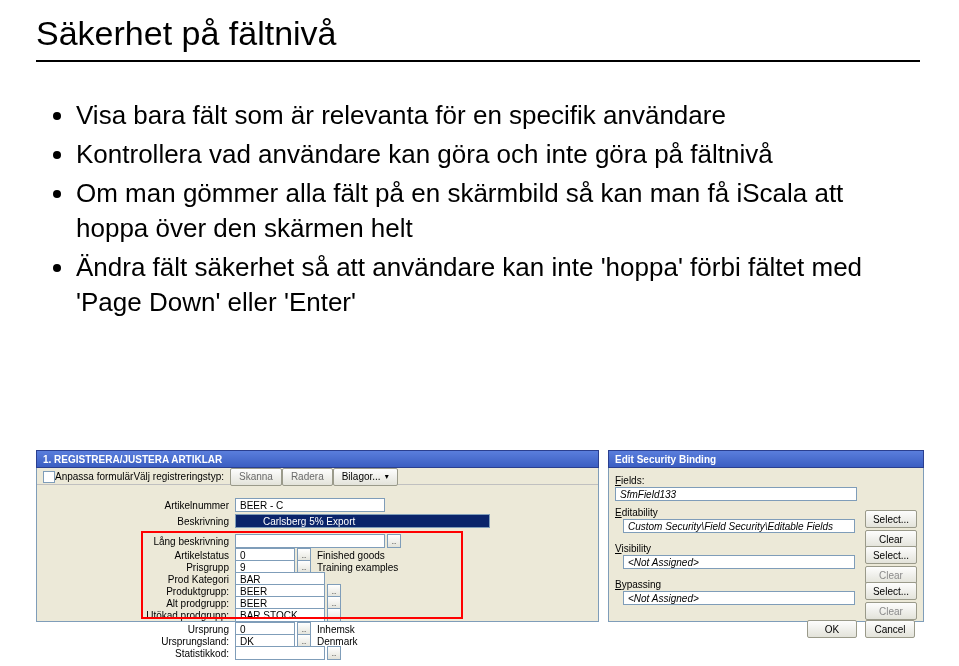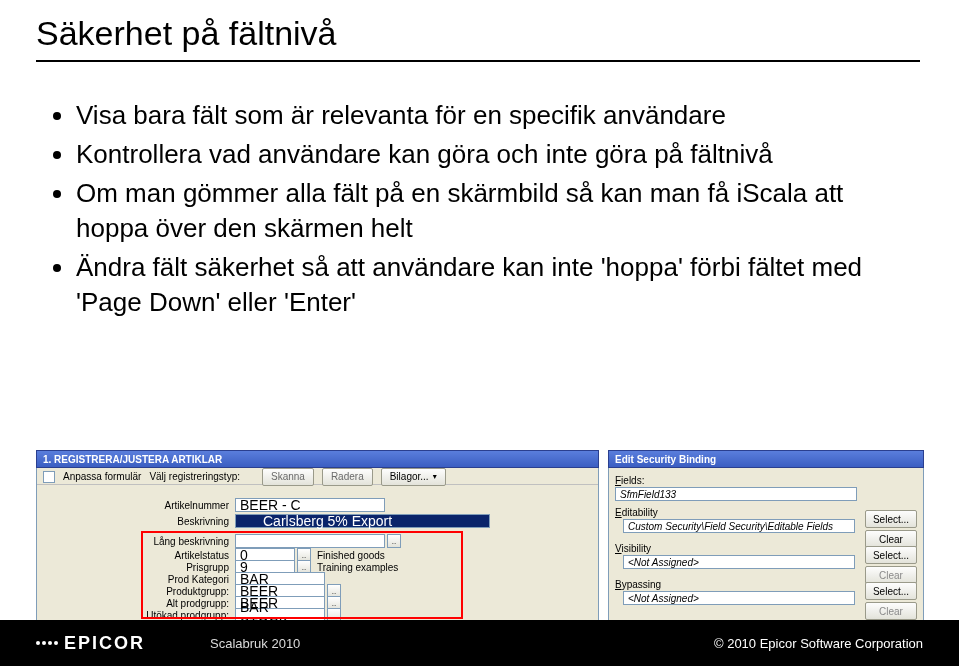--- a/index.html
+++ b/index.html
@@ -9,31 +9,31 @@
   .title-underline { position: absolute; left: 36px; top: 60px; width: 884px; height: 2px; background: #000; }
   .bullets { position: absolute; left: 48px; top: 98px; width: 860px; font-size: 26px; color: #000; line-height: 1.35; }
   .bullets ul { list-style: disc; padding-left: 28px; }
   .bullets li { margin-bottom: 4px; }
 
   .app-strip { position: absolute; left: 36px; top: 450px; width: 888px; height: 172px; }
 
   
   .left-panel { position: absolute; left: 0; top: 0; width: 563px; height: 172px; background: #ece9d8; border: 1px solid #7f9db9; font-size: 10px; color: #000; }
   .lp-titlebar { position: absolute; left: -1px; top: -1px; width: 563px; height: 18px; background: linear-gradient(#5a7edc, #3b5ec2); color: #fff; font-size: 10px; font-weight: 700; display: flex; align-items: center; padding-left: 6px; border: 1px solid #2a3f8f; }
-  .lp-toolbar { position: absolute; left: 0; top: 18px; width: 100%; height: 16px; background: #ece9d8; border-bottom: 1px solid #c0c0c0; display: flex; align-items: center; padding: 0 6px; gap: 8px; }
+  .lp-toolbar { position: absolute; left: 0; top: 18px; width: 100%; height: 16px; background: #ece9d8; border-bottom: 1px solid #c0c0c0; display: flex; align-items: center; padding: 0 6px; }
   .lp-chk { width: 12px; height: 12px; border: 1px solid #7f9db9; background: #fff; display: inline-block; }
   .lp-toolbar-label { font-size: 10px; }
   .lp-btn { height: 18px; background: linear-gradient(#fdfdfd, #e3e3da); border: 1px solid #9a9a8a; border-radius: 2px; font-size: 10px; padding: 0 8px; display: inline-flex; align-items: center; color: #6a6a6a; }
   .lp-btn.primary { color: #000; }
   .lp-btn .arrow { margin-left: 4px; font-size: 8px; }
 
   .lp-body { position: absolute; left: 0; top: 44px; width: 100%; height: 128px; }
   .lp-body .row { position: absolute; display: flex; align-items: center; height: 16px; }
   .lp-body .lab { text-align: right; width: 102px; padding-right: 6px; font-size: 10px; color: #000; }
-  .lp-body .val { height: 14px; background: #fff; border: 1px solid #7f9db9; font-size: 14px; padding: 0 4px; display: inline-flex; align-items: center; }
+  .lp-body .val { height: 14px; background: #fff; border: 1px solid #7f9db9; font-size: 10px; padding: 0 4px; display: inline-flex; align-items: center; }
   .lp-body .val.sel { background: #0a246a; color: #fff; padding-left: 27px; }
   .lp-body .dots { width: 14px; height: 14px; border: 1px solid #7f9db9; background: linear-gradient(#fff,#e3e3da); margin-left: 2px; display: inline-flex; align-items: center; justify-content: center; font-size: 8px; }
   .lp-body .sublab { font-size: 10px; width: 110px; padding-left: 6px; }
   .redbox { position: absolute; border: 2px solid #ff0000; pointer-events: none; }
 
   
   .right-panel { position: absolute; left: 572px; top: 0; width: 316px; height: 172px; background: #ece9d8; font-size: 10px; }
   .rp-titlebar { position: absolute; left: 0; top: 0; width: 100%; height: 18px; background: linear-gradient(#5a7edc, #3b5ec2); color: #fff; font-size: 10px; font-weight: 700; display: flex; align-items: center; padding-left: 6px; border: 1px solid #2a3f8f; }
   .rp-body { position: absolute; left: 0; top: 18px; width: 100%; height: 154px; border: 1px solid #7f9db9; border-top: none; }
   .rp-row { position: absolute; display: flex; align-items: center; height: 16px; justify-content: center; }
@@ -199,27 +199,14 @@
         <span class="rp-btn" style="left:256px; top:114px">Select...</span>
         <span class="rp-btn gray" style="left:256px; top:134px">Clear</span>
 
         <span class="rp-btn" style="left:198px; top:152px; width:50px">OK</span>
         <span class="rp-btn" style="left:256px; top:152px; width:50px">Cancel</span>
       </div>
     </div>
 
   </div>
 
-  <div class="footer">
-    <div class="logo">
-      <span class="dots">
-          <i></i>
-          <i></i>
-          <i></i>
-          <i></i>
-        </span>
-      <span>EPICOR</span>
-    </div>
-    <div class="center">Scalabruk 2010</div>
-    <div class="right">© 2010 Epicor Software Corporation</div>
-  </div>
 
 </div>
 
 </body></html>

